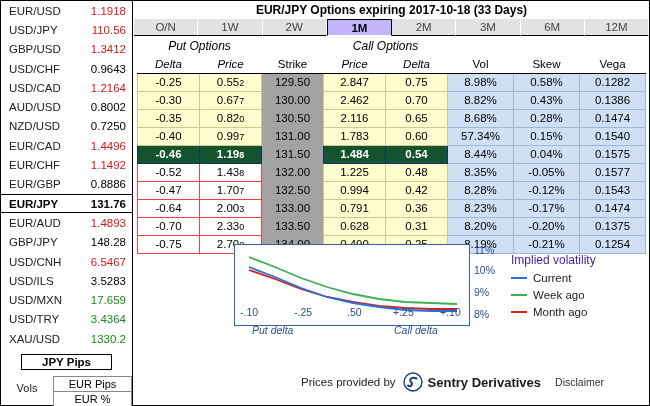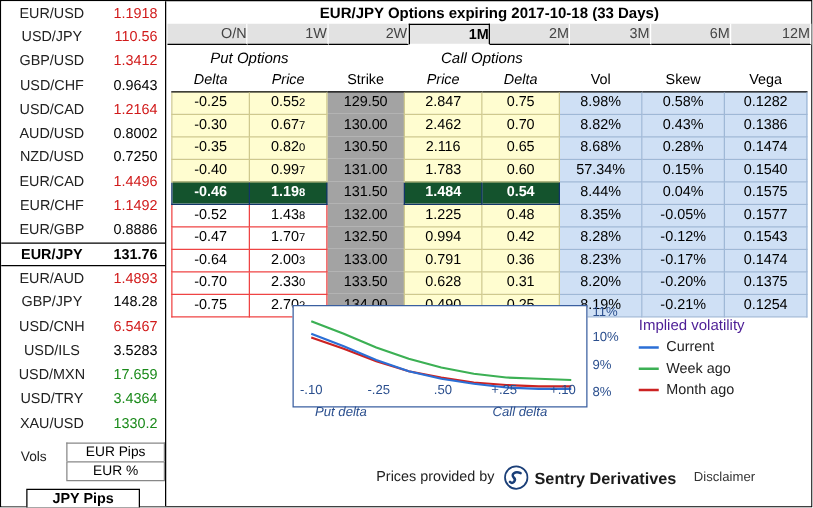--- a/index.html
+++ b/index.html
@@ -38,21 +38,21 @@
   .rate-row {
     display: flex;
     align-items: center;
     height: 19.3px;
     padding: 0 6px 0 8px;
     box-sizing: border-box;
     font-size: 11.5px;
   }
   .rate-row .pair {
     flex: 1;
-    text-align: center;
+    text-align: left;
     color: #222222;
   }
   .rate-row .val {
     text-align: right;
     min-width: 52px;
   }
   .rate-row.up .val { color: #d11a1a; }
   .rate-row.flat .val { color: #000000; }
   .rate-row.green .val { color: #1a8a1a; }
   .rate-row.highlight {
@@ -112,31 +112,31 @@
   #tabs {
     position: absolute;
     left: 133px;
     top: 18px;
     width: 515px;
     height: 17px;
     display: flex;
   }
   #tabs .tab {
     flex: 1;
-    text-align: right;
+    text-align: center;
     font-size: 11.5px;
     line-height: 16px;
     color: #444444;
     background: #e2e2e2;
     border-right: 1px solid #ffffff;
     border-bottom: 1px solid #000000;
     box-sizing: border-box;
   }
   #tabs .tab.active {
-    background: #e5e5e5;
+    background: #c4b5fd;
     color: #000000;
     font-weight: bold;
     border-bottom: 1px solid #ffffff;
     border-left: 1px solid #000000;
     border-right: 1px solid #000000;
     border-top: 1px solid #000000;
   }
 
   
   #opt-wrap {
@@ -372,29 +372,29 @@
     </div>
     <div class="rate-row green">
       <span class="pair">USD/TRY</span>
       <span class="val">3.4364</span>
     </div>
     <div class="rate-row green">
       <span class="pair">XAU/USD</span>
       <span class="val">1330.2</span>
     </div>
 
+    <div id="jpy-pips-box">JPY Pips</div>
+
     <div id="unit-select">
       <div class="lbl">Vols</div>
       <div class="opts">
         <div class="opt">EUR Pips</div>
         <div class="opt last">EUR %</div>
       </div>
     </div>
-
-    <div id="jpy-pips-box">JPY Pips</div>
   </div>
 
   <div id="title">EUR/JPY Options expiring 2017-10-18 (33 Days)</div>
 
   <div id="tabs">
     <div class="tab">O/N</div>
     <div class="tab">1W</div>
     <div class="tab">2W</div>
     <div class="tab active">1M</div>
     <div class="tab">2M</div>

